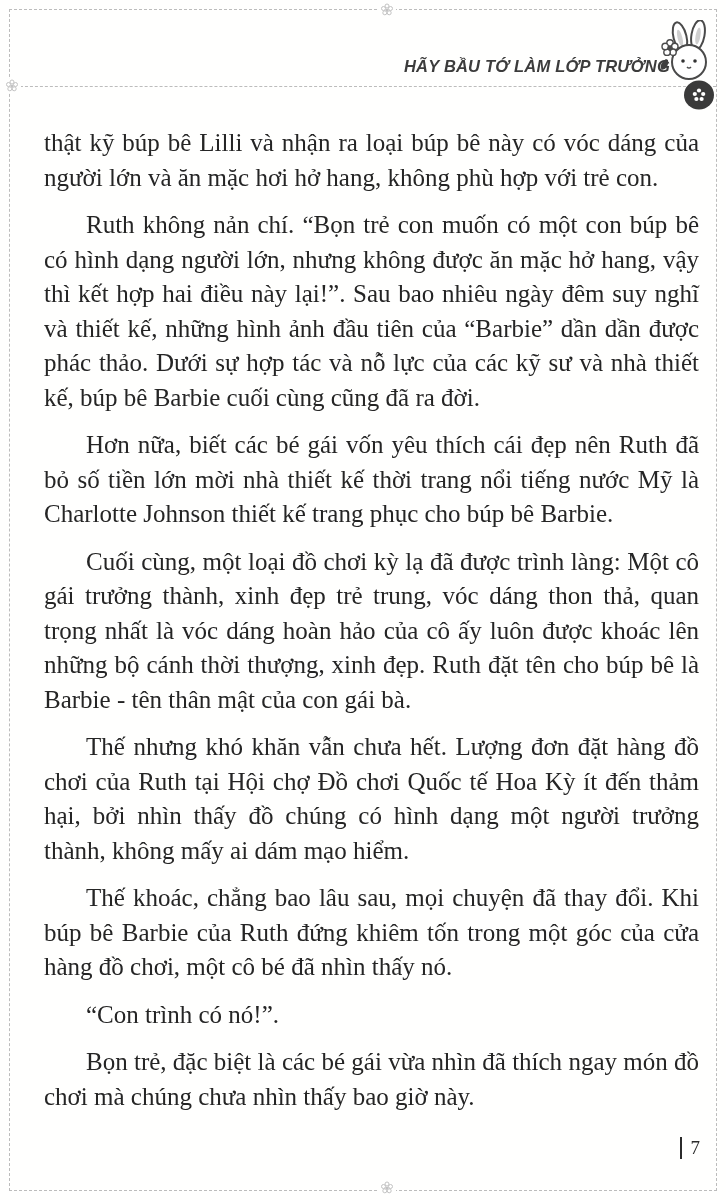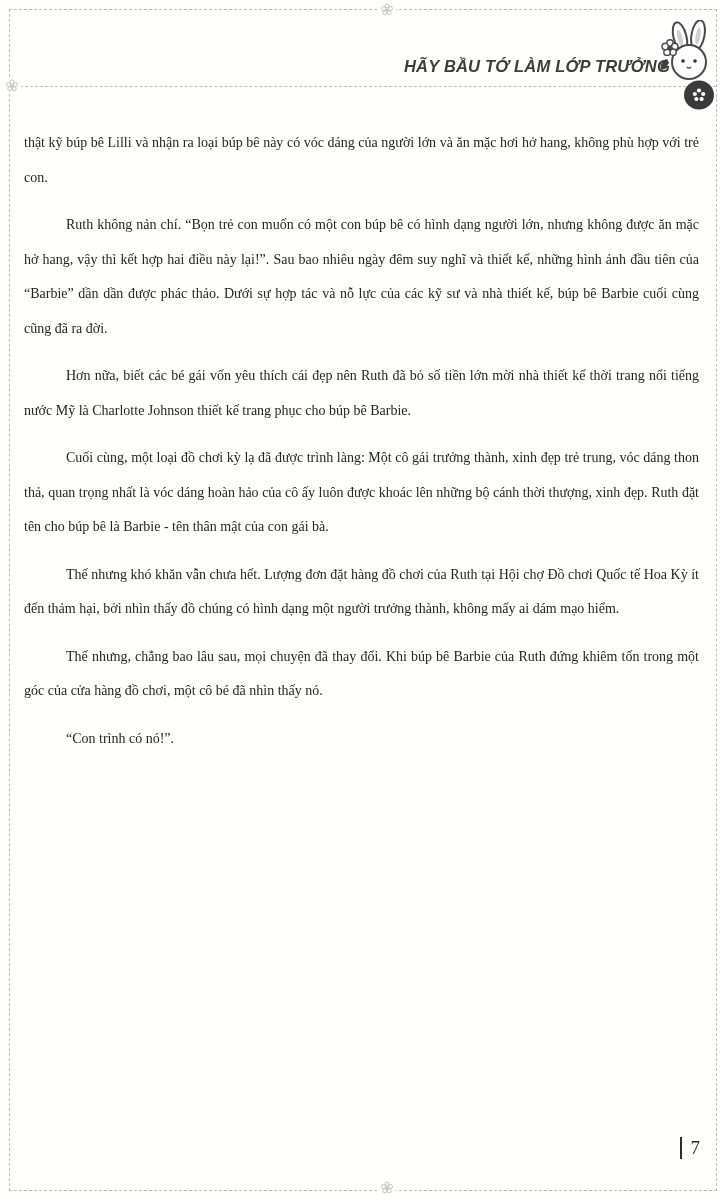--- a/index.html
+++ b/index.html
@@ -47,23 +47,23 @@
     position: absolute;
     background: #fffffe;
     line-height: 0;
     padding: 0 2px;
   }
   .orn-top    { left: 378px; top: 3px; }
   .orn-left   { left: 3px;  top: 79px; }
   .orn-bottom { left: 378px; top: 1181px; }
   .body {
     position: absolute;
-    left: 24px; right: 27px; top: 126px;
+    left: 44px; right: 27px; top: 126px;
     text-align: justify;
-    font-size: 14px;
+    font-size: 25px;
     line-height: 34.5px;
     color: #252525;
   }
   .body p { text-indent: 42px; margin-bottom: 13px; }
   .body p.continuation { text-indent: 0; }
   .page-number {
     position: absolute;
     top: 1137px;
     right: 26px;
     font-size: 19px;
@@ -156,22 +156,23 @@
       </g>
     </svg>
   </span>
 
   <main class="body">
     <p class="continuation">thật kỹ búp bê Lilli và nhận ra loại búp bê này có vóc dáng của người lớn và ăn mặc hơi hở hang, không phù hợp với trẻ con.</p>
     <p>Ruth không nản chí. “Bọn trẻ con muốn có một con búp bê có hình dạng người lớn, nhưng không được ăn mặc hở hang, vậy thì kết hợp hai điều này lại!”. Sau bao nhiêu ngày đêm suy nghĩ và thiết kế, những hình ảnh đầu tiên của “Barbie” dần dần được phác thảo. Dưới sự hợp tác và nỗ lực của các kỹ sư và nhà thiết kế, búp bê Barbie cuối cùng cũng đã ra đời.</p>
     <p>Hơn nữa, biết các bé gái vốn yêu thích cái đẹp nên Ruth đã bỏ số tiền lớn mời nhà thiết kế thời trang nổi tiếng nước Mỹ là Charlotte Johnson thiết kế trang phục cho búp bê Barbie.</p>
     <p>Cuối cùng, một loại đồ chơi kỳ lạ đã được trình làng: Một cô gái trưởng thành, xinh đẹp trẻ trung, vóc dáng thon thả, quan trọng nhất là vóc dáng hoàn hảo của cô ấy luôn được khoác lên những bộ cánh thời thượng, xinh đẹp. Ruth đặt tên cho búp bê là Barbie - tên thân mật của con gái bà.</p>
     <p>Thế nhưng khó khăn vẫn chưa hết. Lượng đơn đặt hàng đồ chơi của Ruth tại Hội chợ Đồ chơi Quốc tế Hoa Kỳ ít đến thảm hại, bởi nhìn thấy đồ chúng có hình dạng một người trưởng thành, không mấy ai dám mạo hiểm.</p>
-    <p>Thế nhưng, chẳng bao lâu sau, mọi chuyện đã thay đổi. Khi búp bê Barbie của Ruth đứng khiêm tốn trong một góc của cửa hàng đồ chơi, một cô bé đã nhìn thấy nó.</p>
+    <p>Thế khoác, chẳng bao lâu sau, mọi chuyện đã thay đổi. Khi búp bê Barbie của Ruth đứng khiêm tốn trong một góc của cửa hàng đồ chơi, một cô bé đã nhìn thấy nó.</p>
     <p>“Con trình có nó!”.</p>
+    <p>Bọn trẻ, đặc biệt là các bé gái vừa nhìn đã thích ngay món đồ chơi mà chúng chưa nhìn thấy bao giờ này.</p>
   </main>
 
   <div class="page-number">
     <span class="pn-bar"></span>
     <span>7</span>
   </div>
 
 </div>
 
 </body></html>

